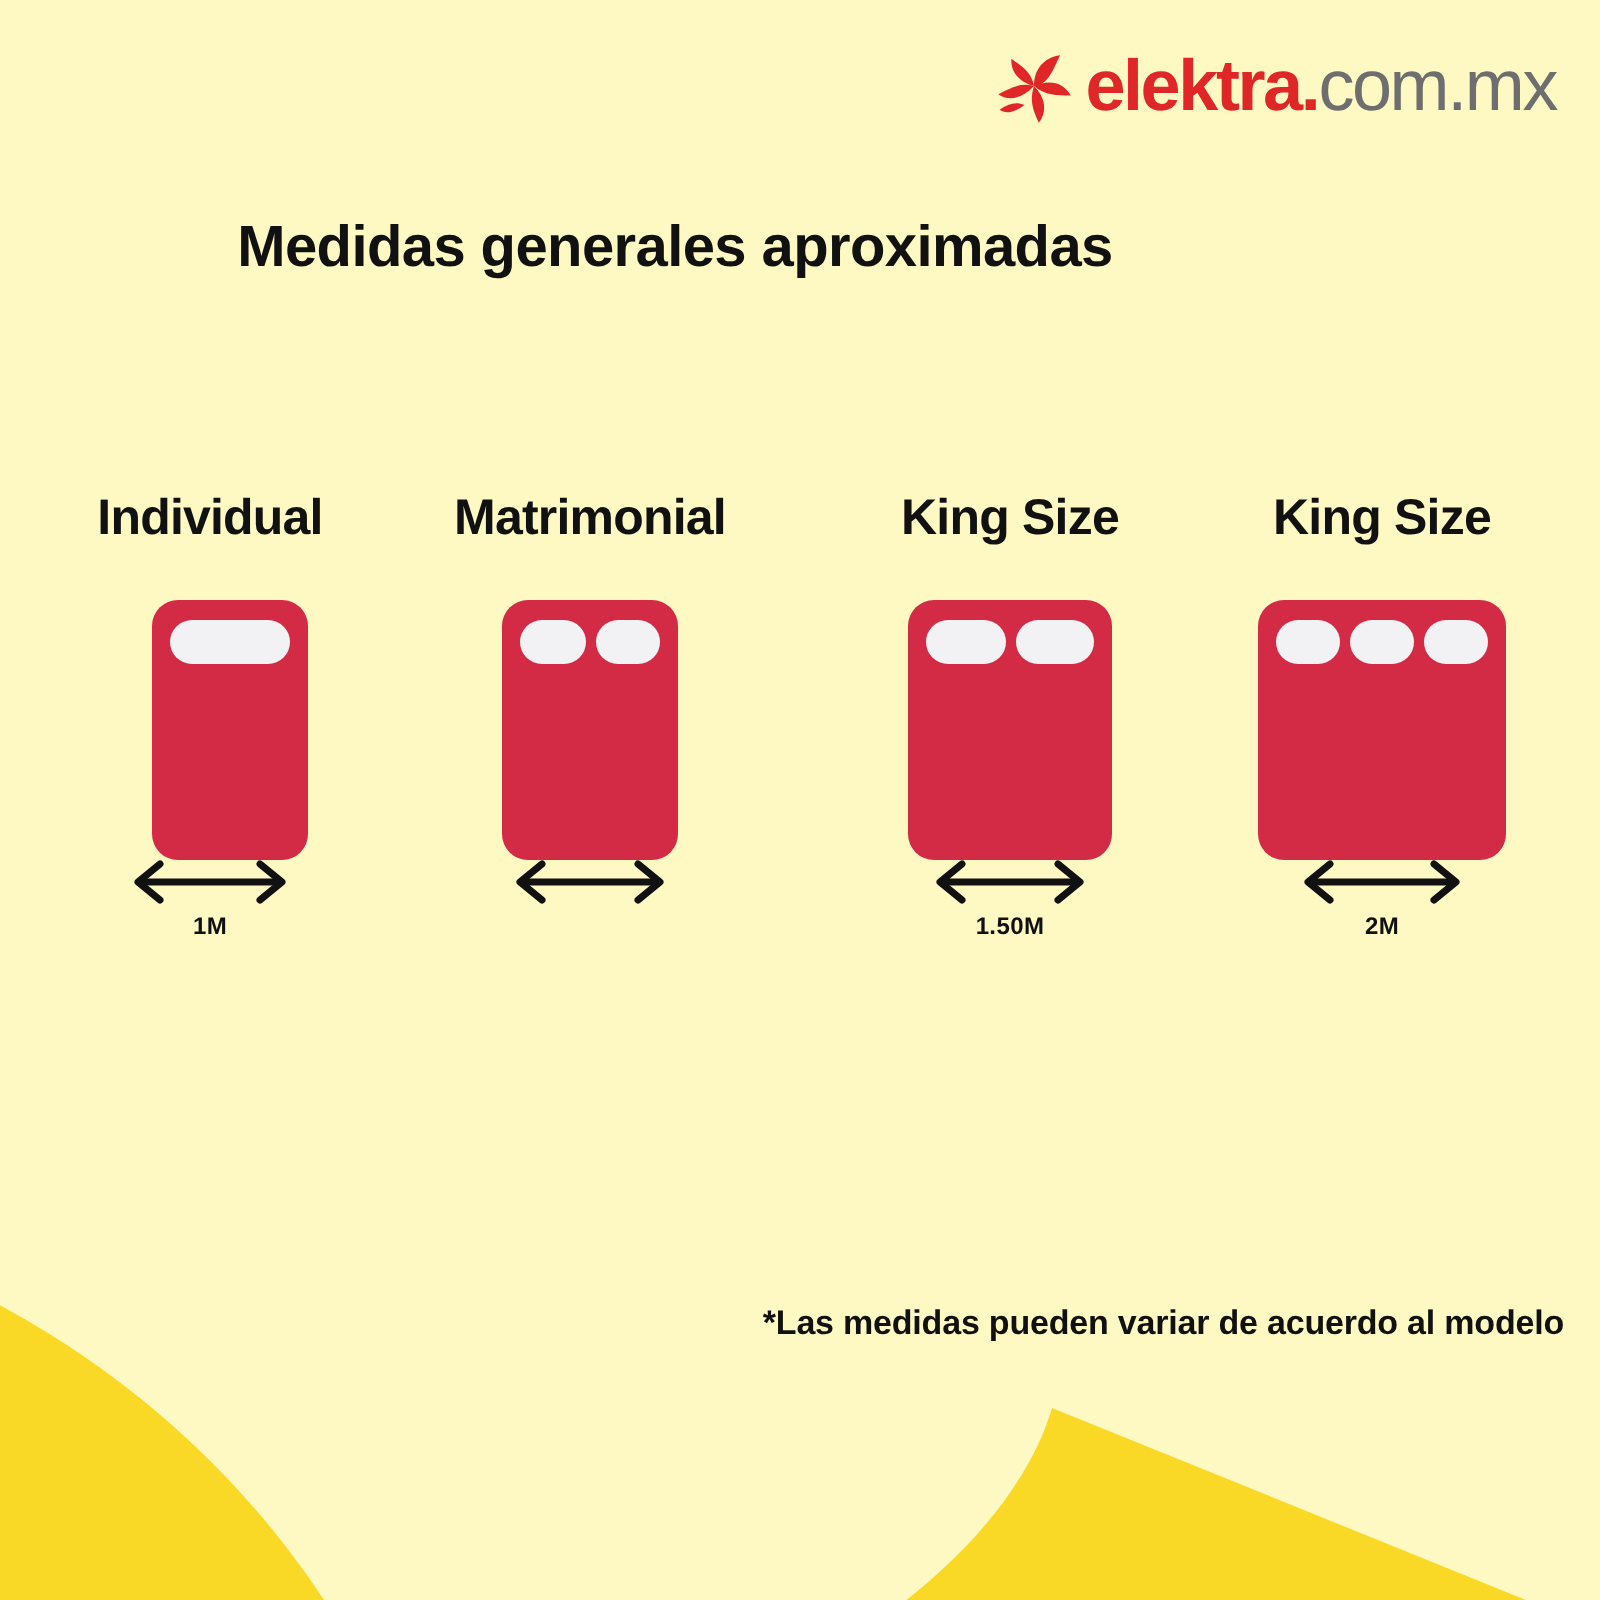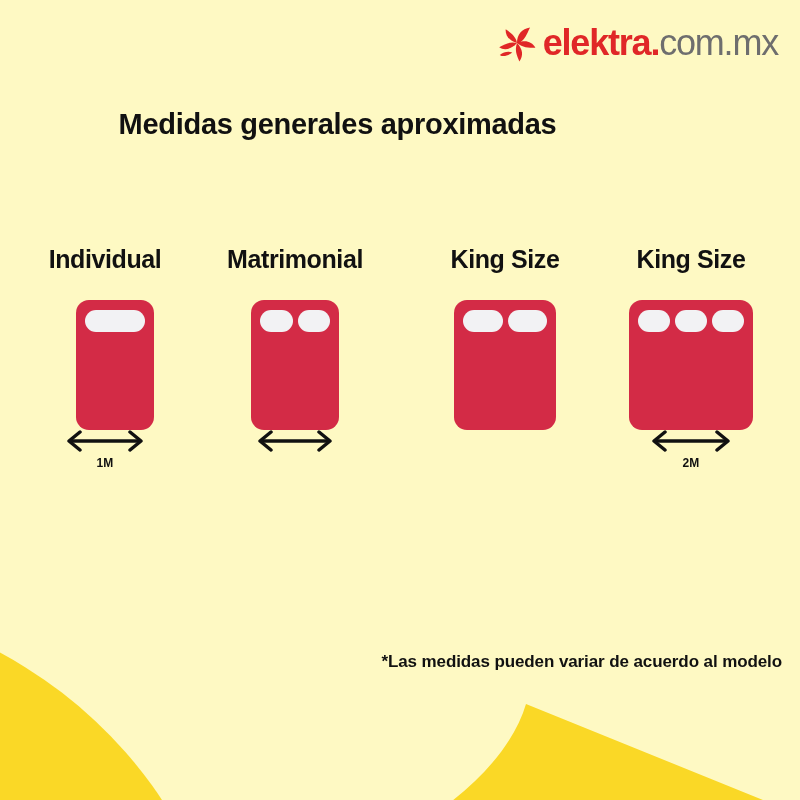--- a/index.html
+++ b/index.html
@@ -246,20 +246,28 @@
     </div>
 
     <div class="bed-block" id="bed-queen" style="left:399px;width:164px;">
       <div class="bed-label">King Size</div>
       <div class="mattress" style="left:31px;width:102px;height:130px;">
         <div class="pillow-row">
           <div class="pillow"></div>
           <div class="pillow"></div>
         </div>
       </div>
+      <div class="measure-h">
+        <svg width="80" height="22" viewBox="0 0 80 22" xmlns="http://www.w3.org/2000/svg">
+          <line x1="6" y1="11" x2="74" y2="11" stroke="#111111" stroke-width="3.5"></line>
+          <polyline points="16,2 5,11 16,20" fill="none" stroke="#111111" stroke-width="3.5" stroke-linecap="round" stroke-linejoin="round"></polyline>
+          <polyline points="64,2 75,11 64,20" fill="none" stroke="#111111" stroke-width="3.5" stroke-linecap="round" stroke-linejoin="round"></polyline>
+        </svg>
+        <div class="measure-h-label">1.50M</div>
+      </div>
     </div>
 
     <div class="bed-block" id="bed-king" style="left:597px;width:140px;text-decoration:underline;">
       <div class="bed-label">King Size</div>
       <div class="mattress" style="left:8px;width:124px;height:130px;">
         <div class="pillow-row">
           <div class="pillow"></div>
           <div class="pillow"></div>
           <div class="pillow"></div>
         </div>

